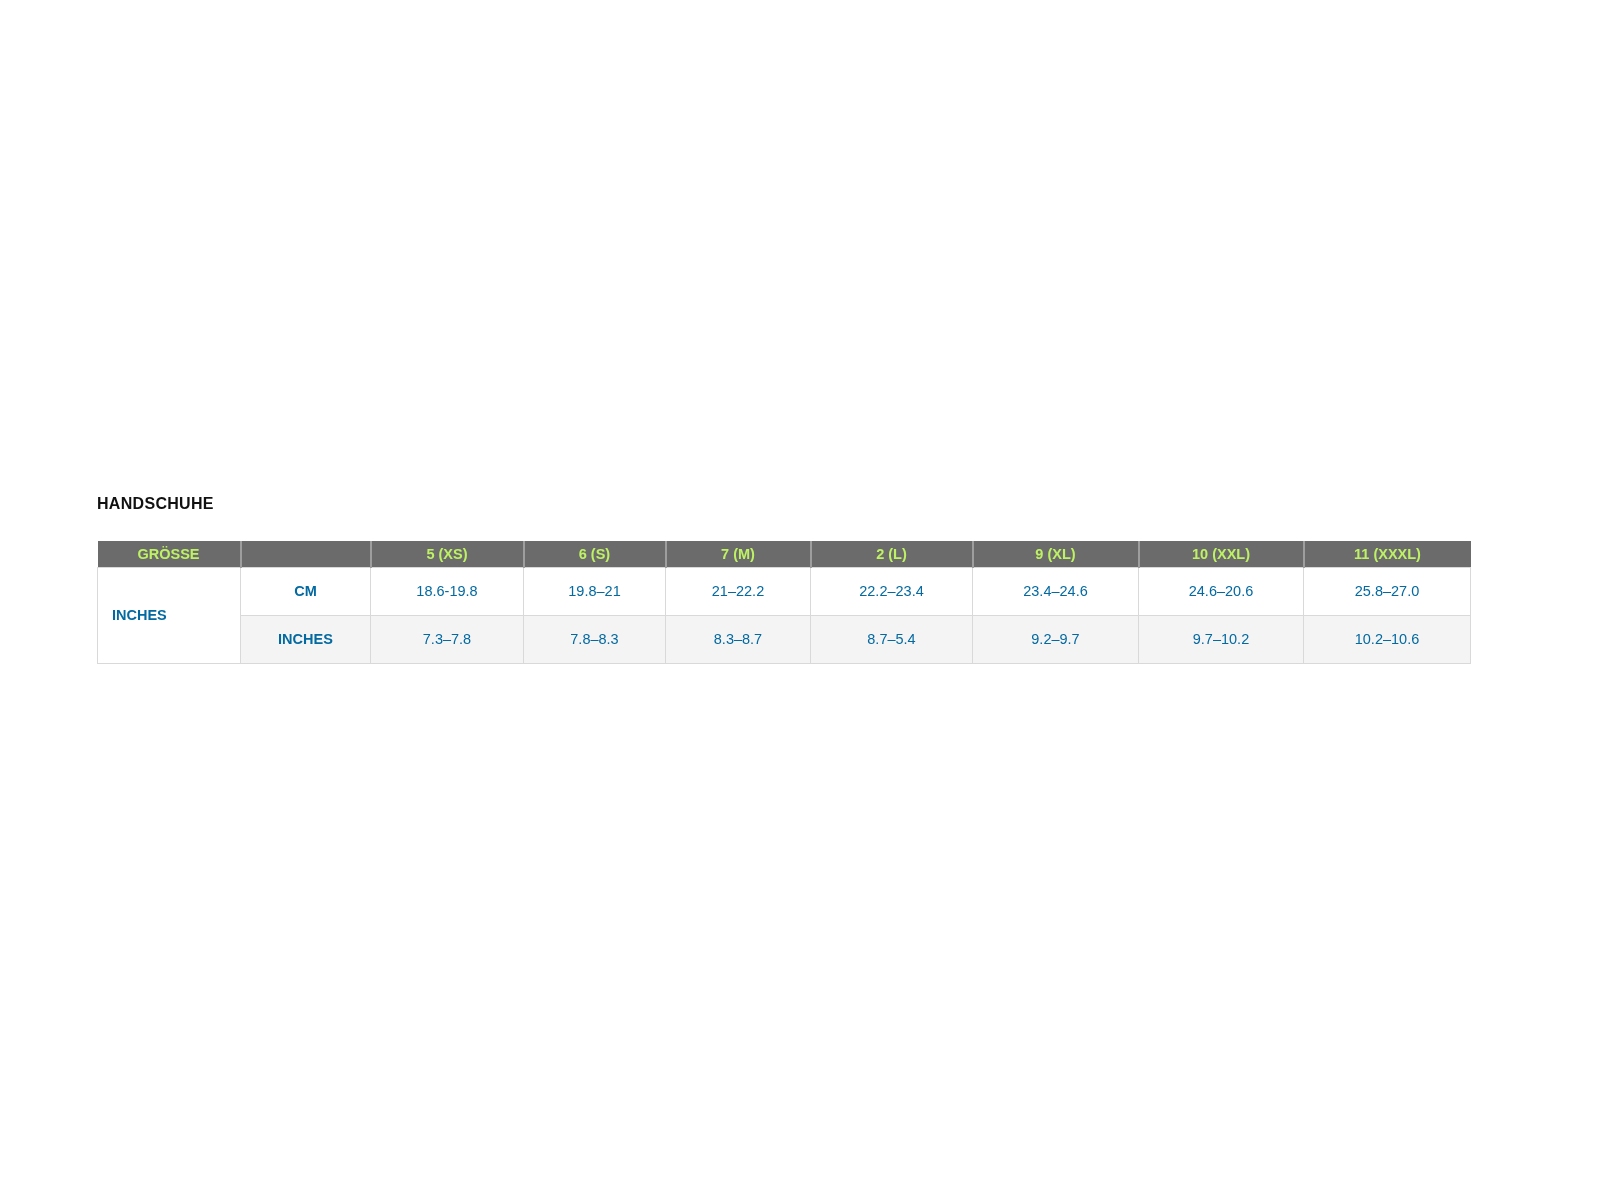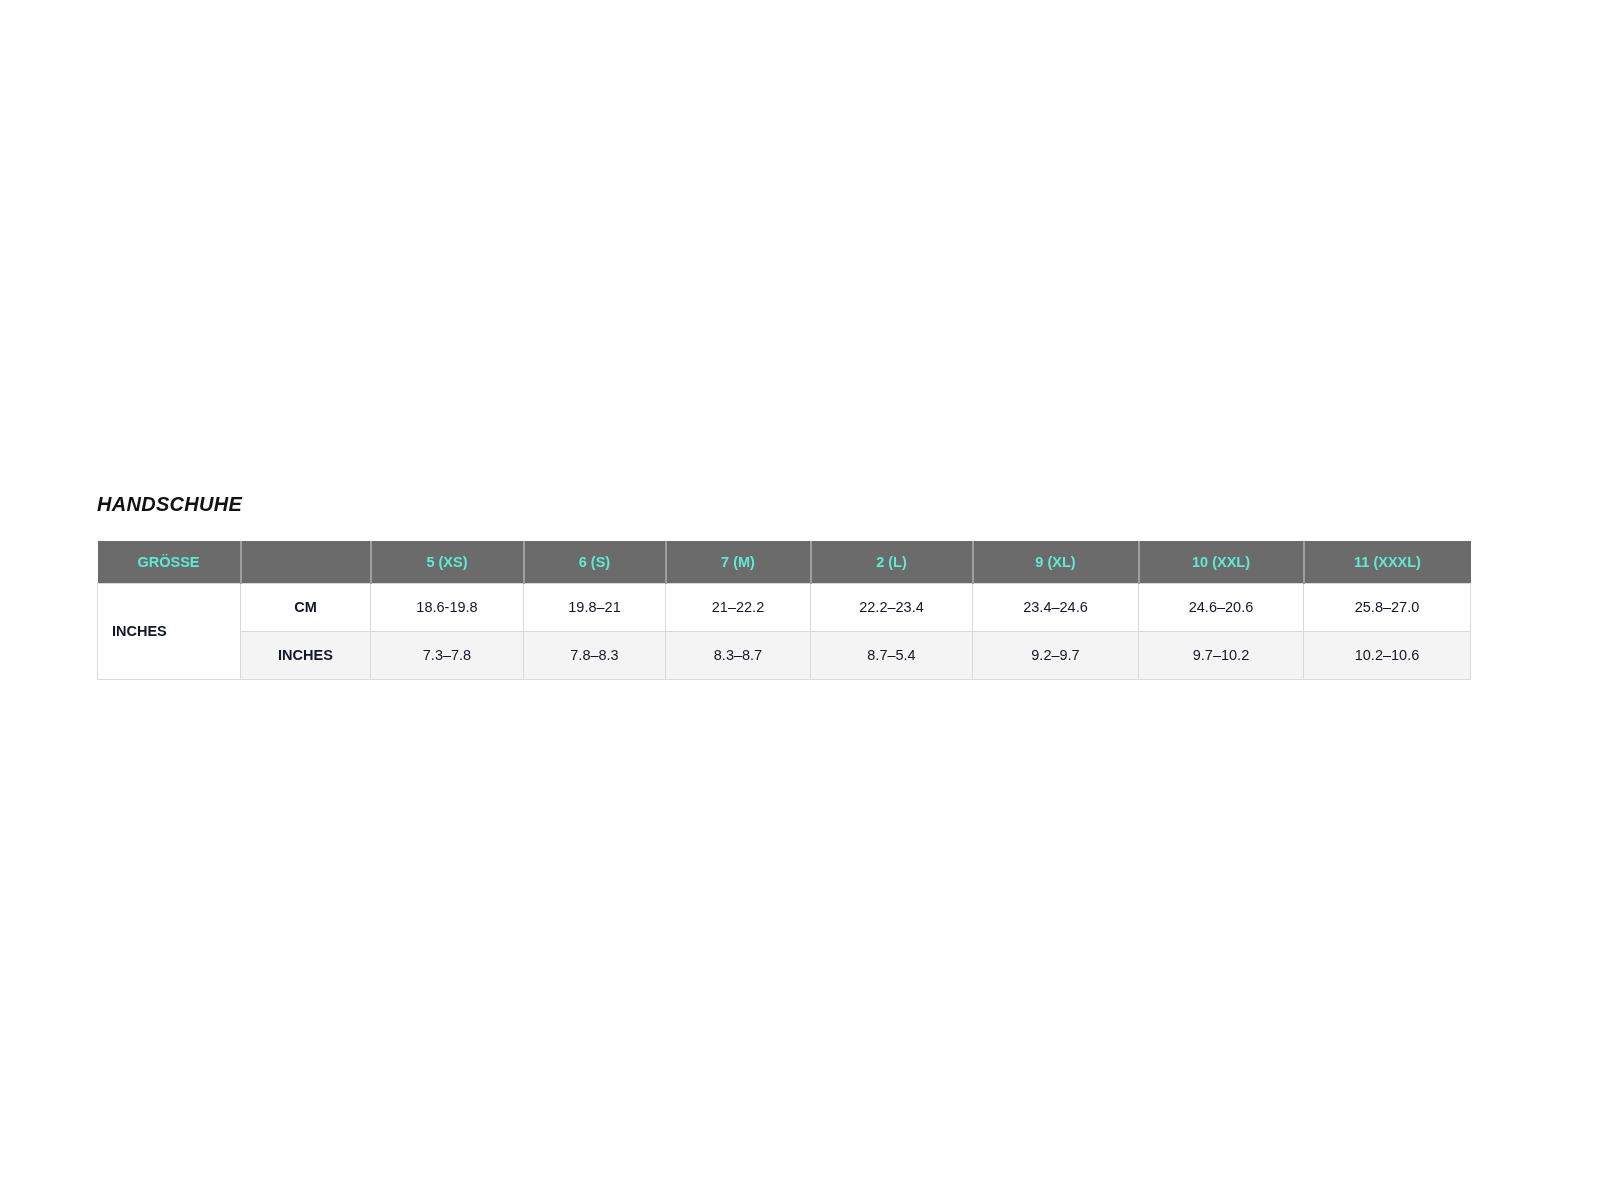--- a/index.html
+++ b/index.html
@@ -17,51 +17,50 @@
     overflow: hidden;
   }
   .chart-wrap {
     position: absolute;
     left: 97px;
     top: 492px;
     width: 1373px;
   }
   .chart-title {
     margin: 0 0 25px 0;
-    font-size: 20px;
+    font-size: 16px;
     line-height: 24px;
     font-weight: bold;
     letter-spacing: 0.3px;
     color: #111111;
-    font-style: italic;
   }
   table.size-chart {
     width: 100%;
     border-collapse: collapse;
     table-layout: fixed;
     font-size: 14.5px;
   }
   table.size-chart thead th {
     background: #6b6b6b;
-    color: #5eead4;
+    color: #bef264;
     font-weight: bold;
-    height: 42px;
+    height: 26px;
     text-align: center;
     border-right: 2px solid #9e9e9e;
     padding: 0;
   }
   table.size-chart thead th:last-child {
     border-right: none;
     margin-left: 28px;
   }
   table.size-chart tbody td {
     border: 1px solid #d9d9d9;
     height: 48px;
     text-align: center;
-    color: #0f172a;
+    color: #0369a1;
     background: #ffffff;
     padding: 0;
   }
   table.size-chart tbody tr.alt-row td {
     background: #f4f4f4;
   }
   td.group-cell {
     font-weight: bold;
     text-align: left !important;
     padding-left: 14px !important;

